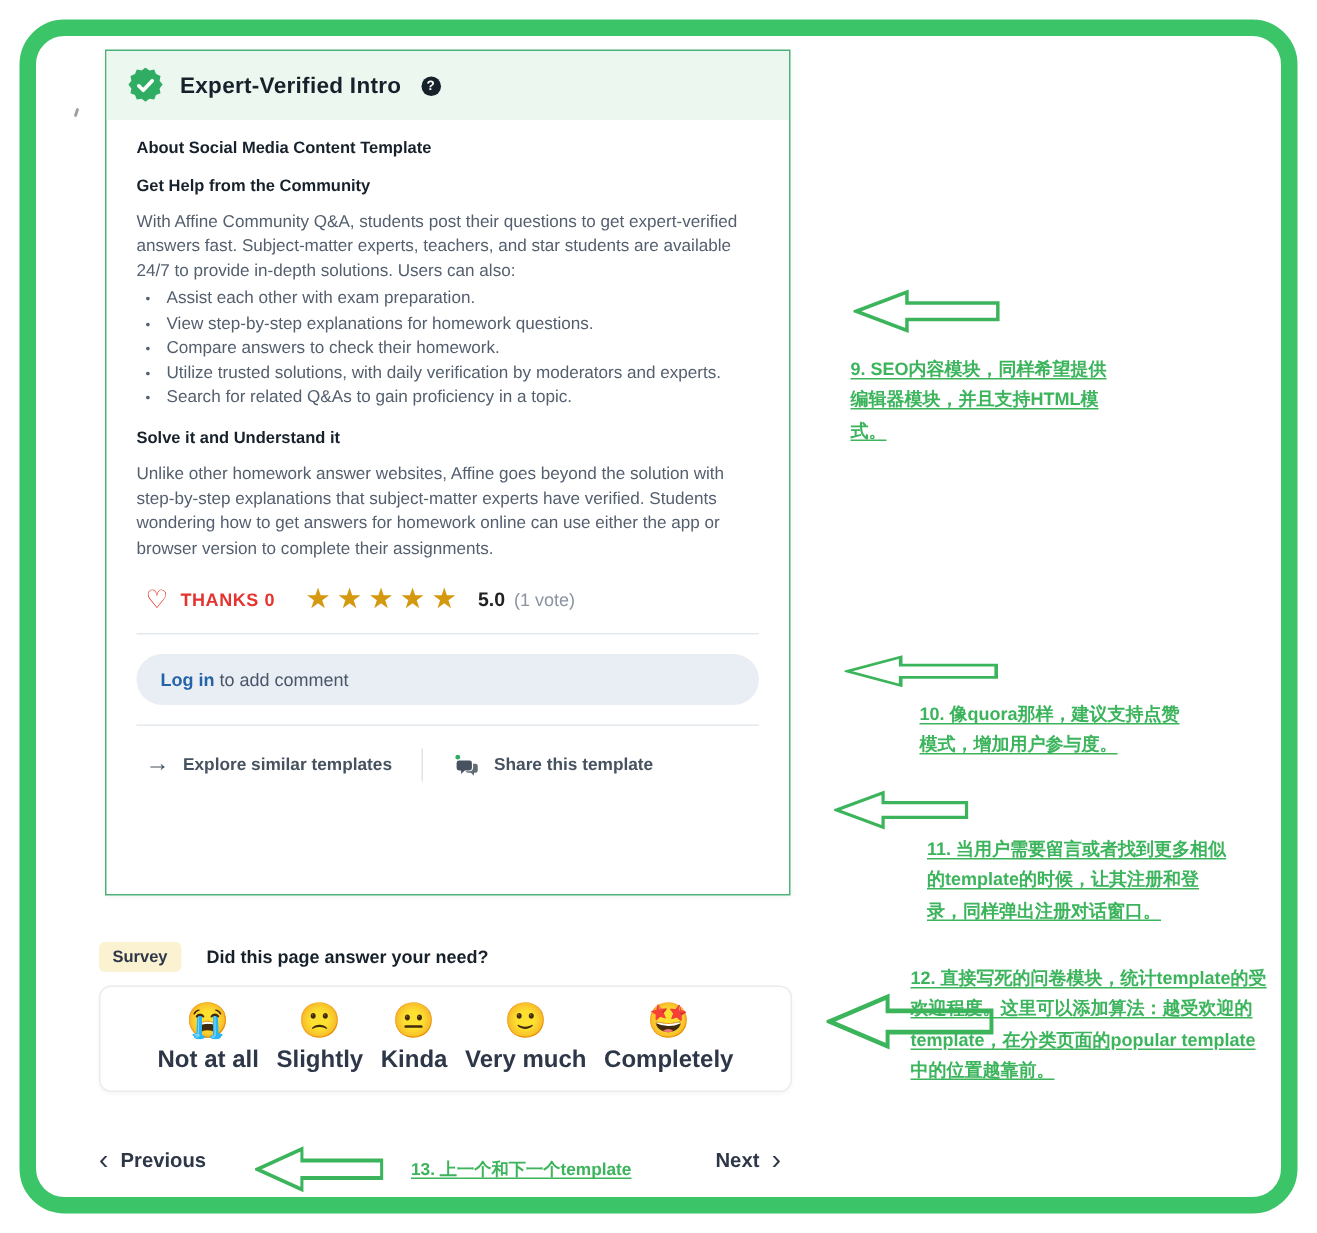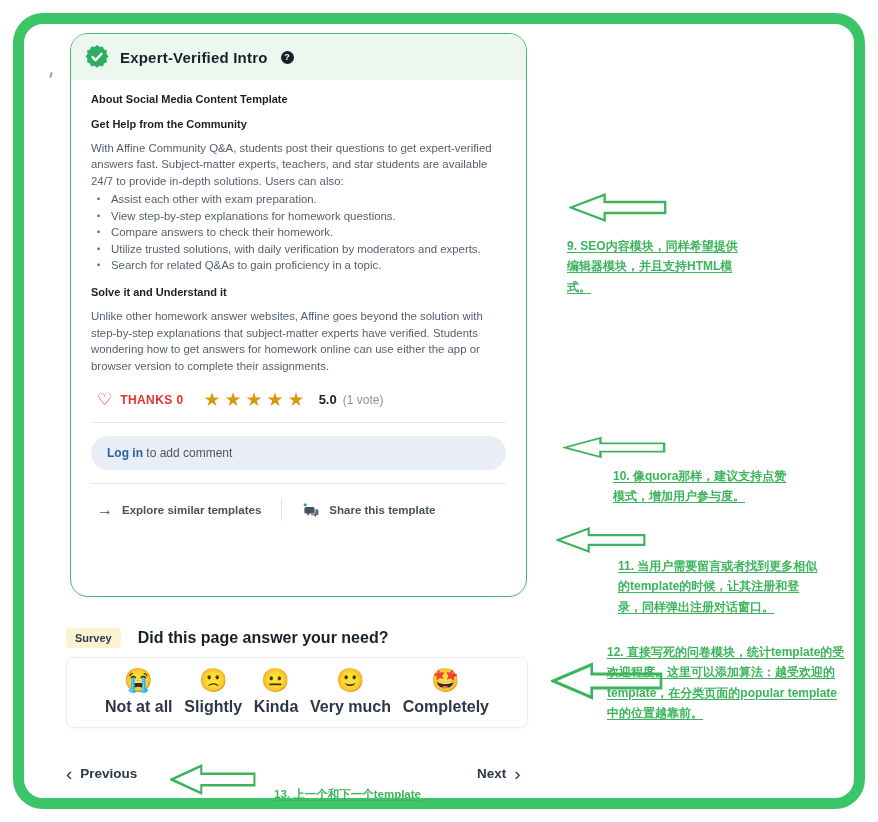--- a/index.html
+++ b/index.html
@@ -16,21 +16,21 @@
     pointer-events: none;
   }
   .stray-mark {
     position: absolute; left: 50px; top: 72px; width: 2px; height: 6px;
     background: #9aa0a6; transform: rotate(18deg); border-radius: 1px;
   }
 
   
   .card {
     position: absolute; left: 70px; top: 33px; width: 457px; height: 564px;
-    background: #ffffff; border: 1.5px solid #4db078; border-radius: 18px;
+    background: #ffffff; border: 1.5px solid #4db078; border-radius: 0;
     box-shadow: 0 1px 4px rgba(0,0,0,.05); overflow: hidden;
   }
   .card-header {
     display: flex; align-items: center; gap: 11px;
     background: #ecf7f0; padding: 11px 16px 11px 14px; height: 46px;
   }
   .badge-seal { width: 24px; height: 24px; flex: 0 0 auto; }
   .card-title { font-size: 15px; font-weight: bold; color: #17212b; letter-spacing: .2px; }
   .info-icon {
     width: 13px; height: 13px; border-radius: 50%; background: #17212b; color: #fff;
@@ -68,21 +68,21 @@
   .login-link { color: #2563a8; font-weight: bold; cursor: pointer; }
 
   .card-footer { display: flex; align-items: center; gap: 20px; padding: 2px 0 0 6px; }
   .footer-link { display: flex; align-items: center; gap: 9px; color: #46525f; font-size: 11.5px; font-weight: bold; cursor: pointer; }
   .explore-arrow { font-size: 16px; line-height: 1; font-weight: normal; }
   .v-sep { width: 1px; height: 22px; background: #dfe4ea; }
 
   
   .survey-header { position: absolute; left: 66px; top: 628px; display: flex; align-items: center; gap: 17px; }
   .survey-badge { background: #fbf2d2; color: #2d3748; font-size: 11px; font-weight: bold; padding: 4px 9px; border-radius: 4px; }
-  .survey-question { font-size: 16px; font-weight: bold; color: #17212b; }
+  .survey-question { font-size: 12px; font-weight: bold; color: #17212b; }
   .survey-card {
     position: absolute; left: 66px; top: 657px; width: 462px; height: 71px;
     background: #fff; border: 1px solid #ececec; border-radius: 8px;
     box-shadow: 0 1px 3px rgba(0,0,0,.04);
     display: flex; align-items: center; justify-content: space-between; padding: 0 38px;
   }
   .survey-option { display: flex; flex-direction: column; align-items: center; gap: 6px; cursor: pointer; }
   .survey-emoji { font-size: 23px; line-height: 1; }
   .survey-label { font-size: 16px; font-weight: bold; color: #2d3748; }
 
@@ -95,21 +95,21 @@
 
   
   .ann {
     position: absolute; color: #3cb45c; font-size: 12px; font-weight: bold;
     line-height: 1.7; text-decoration: underline; text-underline-offset: 2px;
   }
   .ann-9  { left: 567px; top: 236px; width: 174px; }
   .ann-10 { left: 613px; top: 466px; width: 180px; }
   .ann-11 { left: 618px; top: 556px; width: 200px; }
   .ann-12 { left: 607px; top: 642px; width: 240px; }
-  .ann-13 { left: 274px; top: 771px; width: 150px; font-size: 11.5px; margin-top: 14px; }
+  .ann-13 { left: 274px; top: 771px; width: 150px; font-size: 11.5px; }
   .block-arrow { position: absolute; }
   .ba-9  { left: 569px; top: 192px; width:  98px; height: 31px; }
   .ba-10 { left: 563px; top: 436px; width: 103px; height: 23px; }
   .ba-11 { left: 556px; top: 526px; width:  90px; height: 28px; }
   .ba-12 { left: 551px; top: 661px; width: 112px; height: 40px; }
   .ba-13 { left: 170px; top: 763px; width:  86px; height: 33px; }
   .block-arrow svg { width: 100%; height: 100%; display: block; }
 </style>
 </head>
 <body>

